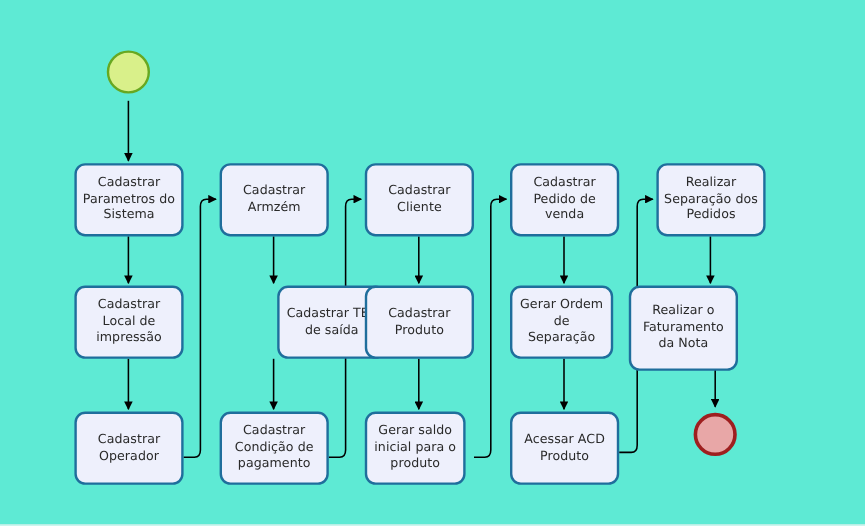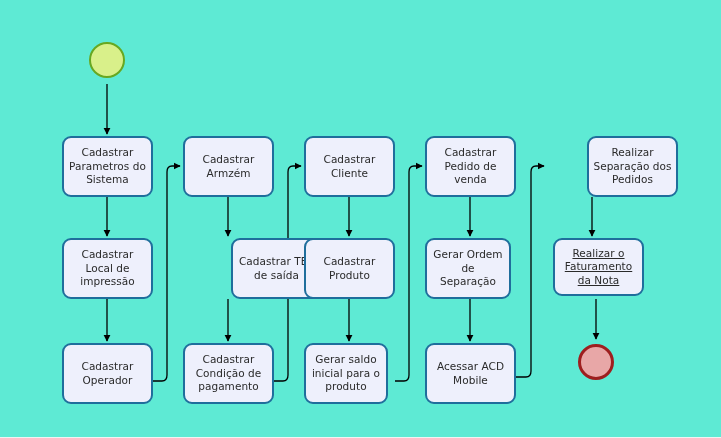--- a/index.html
+++ b/index.html
@@ -126,24 +126,24 @@
   <div class="task" style="left:304px; top:343px; width:84px; height:61px;">Gerar saldo
 inicial para o
 produto</div>
 
   <div class="task" style="left:425px; top:136px; width:91px; height:61px;">Cadastrar
 Pedido de
 venda</div>
   <div class="task" style="left:425px; top:238px; width:86px; height:61px;">Gerar Ordem de
 Separação</div>
   <div class="task" style="left:425px; top:343px; width:91px; height:61px;">Acessar ACD
-Mobile</div>
+Produto</div>
 
-  <div class="task" style="left:547px; top:136px; width:91px; height:61px;margin-left:40px;">Realizar
+  <div class="task" style="left:547px; top:136px; width:91px; height:61px;">Realizar
 Separação dos
 Pedidos</div>
-  <div class="task" style="left:553px; top:238px; width:91px; height:58px;text-decoration:underline;">Realizar o
+  <div class="task" style="left:524px; top:238px; width:91px; height:71px;">Realizar o
 Faturamento
 da Nota</div>
 
   <div class="event event-end" style="left:578px; top:344px; width:36px; height:36px;"></div>
 
 </div>
 
 </body></html>

